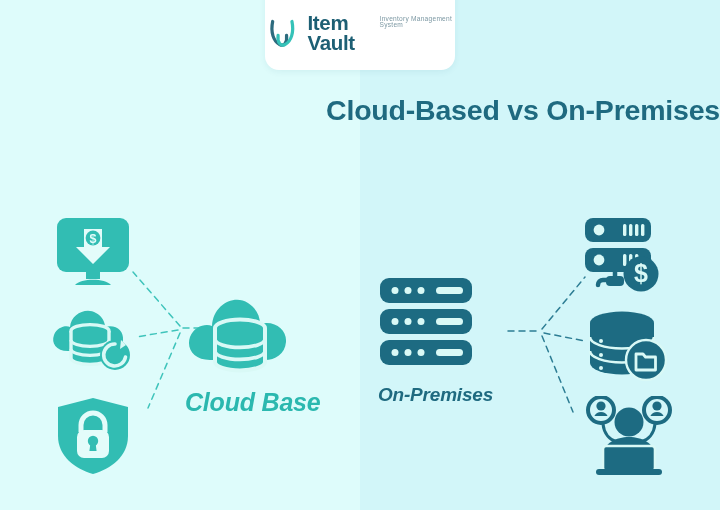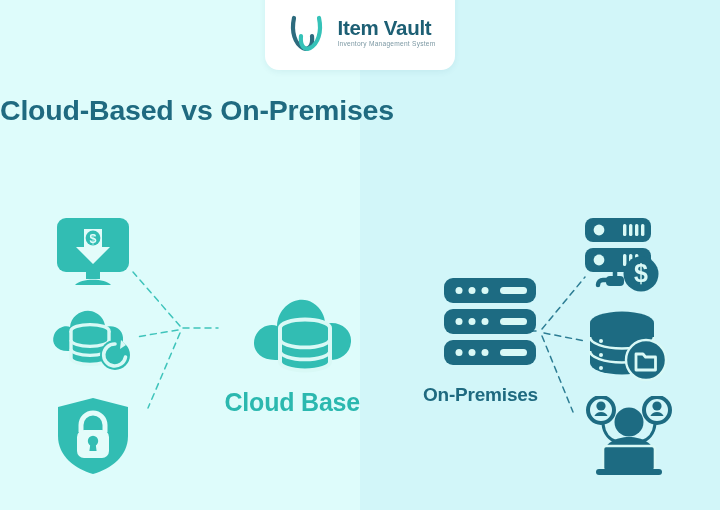--- a/index.html
+++ b/index.html
@@ -18,39 +18,39 @@
 
   
   .logo-card{
     position:absolute;left:265px;top:-14px;width:190px;height:84px;
     background:#FFFFFF;border-radius:0 0 14px 14px;
     box-shadow:0 2px 6px rgba(20,90,110,0.07);
     display:flex;align-items:center;justify-content:center;
     z-index:6;
   }
   .logo-inner{display:flex;align-items:center;gap:7px;padding-top:10px;}
-  .logo-text{display:flex;flex-direction:column;line-height:1;}
+  .logo-text{display:flex;line-height:1;}
   .logo-title{
     font-size:20.5px;font-weight:bold;color:#1D5F74;letter-spacing:-0.3px;
   }
   .logo-tagline{
     font-size:6.6px;color:#7C98A3;letter-spacing:0.25px;margin-top:3px;
   }
 
   
   .headline{
     position:absolute;left:0;top:92px;width:720px;
-    text-align:left;color:#1F6A80;
+    text-align:right;color:#1F6A80;
     font-size:28.5px;font-weight:bold;line-height:1.28;
     letter-spacing:-0.2px;z-index:5;
   }
   .headline .l2{display:block;}
 
   
-  .node{position:absolute;text-align:right;z-index:4;}
+  .node{position:absolute;text-align:left;z-index:4;font-style:italic;}
   .node-label{font-weight:bold;letter-spacing:-0.2px;}
   #cloud-node{left:185px;top:282px;width:175px;}
   #cloud-node .node-label{font-size:25px;color:#2BB8AF;margin-top:4px;}
   #onprem-node{left:378px;top:276px;width:160px;}
   #onprem-node .node-label{font-size:19px;color:#1F6A80;margin-top:12px;}
 
   
   .side-icon{position:absolute;z-index:4;}
 
   

